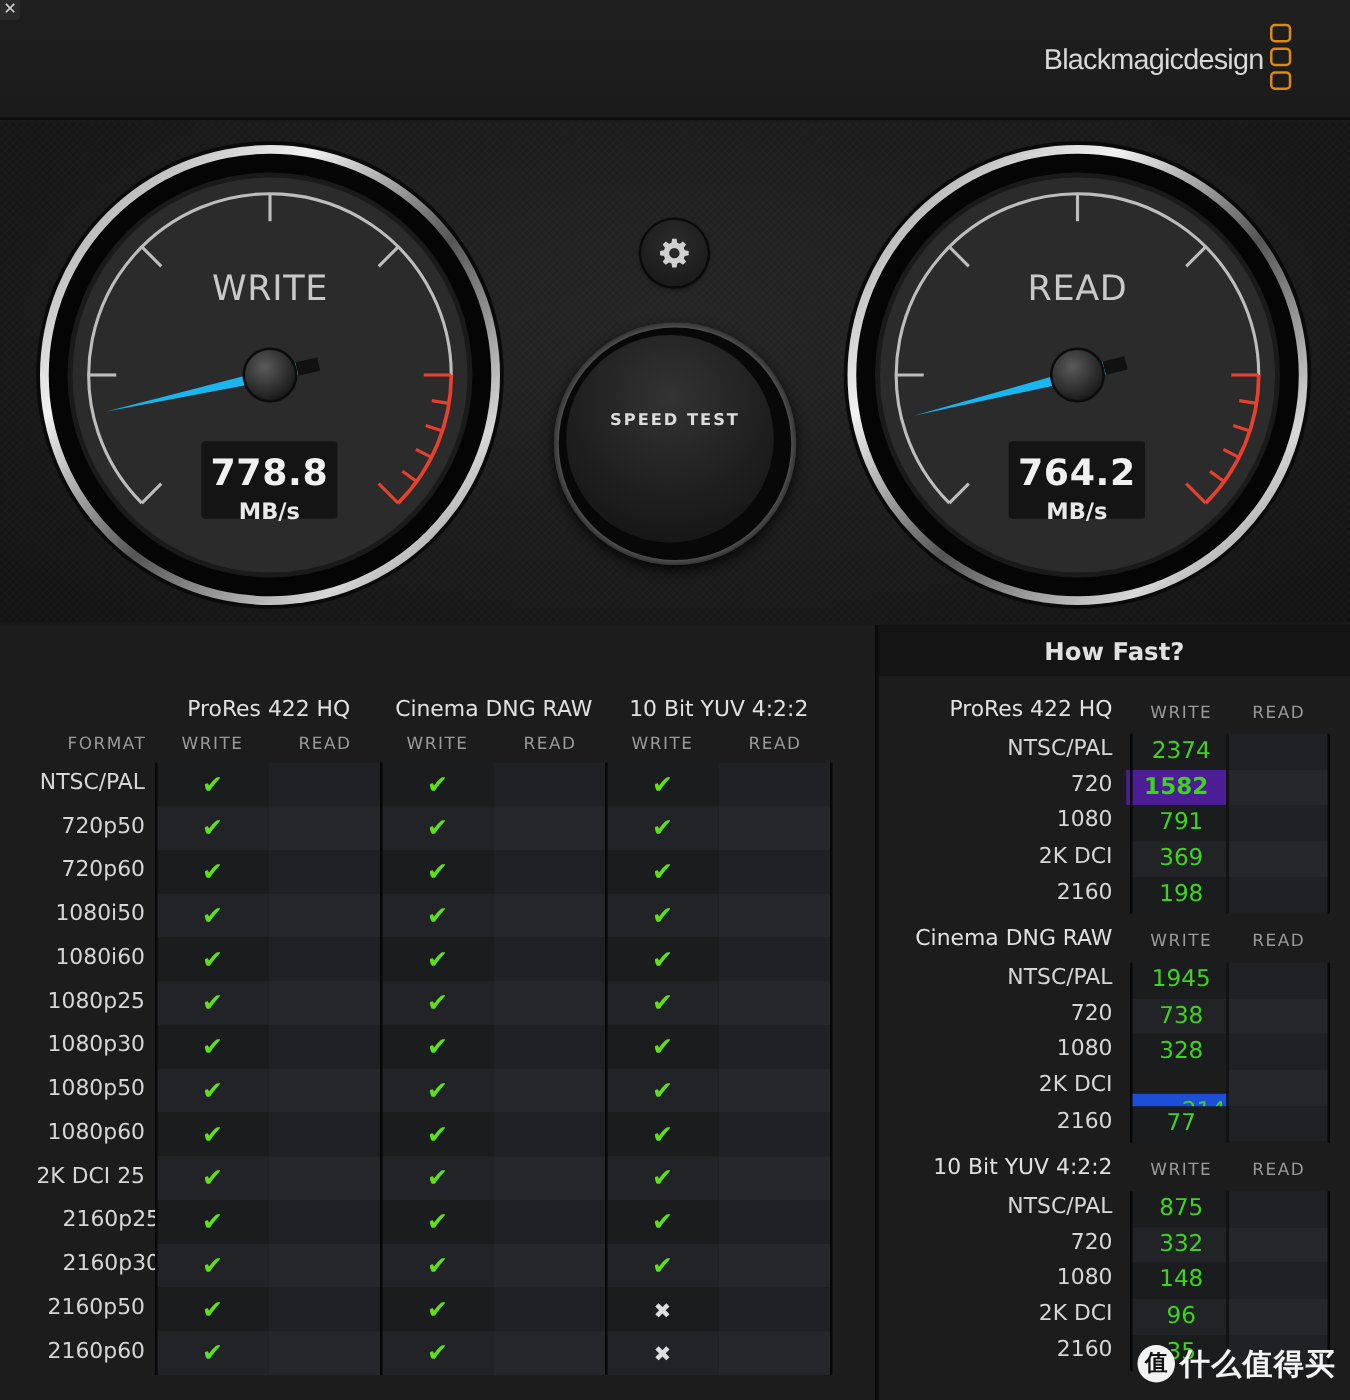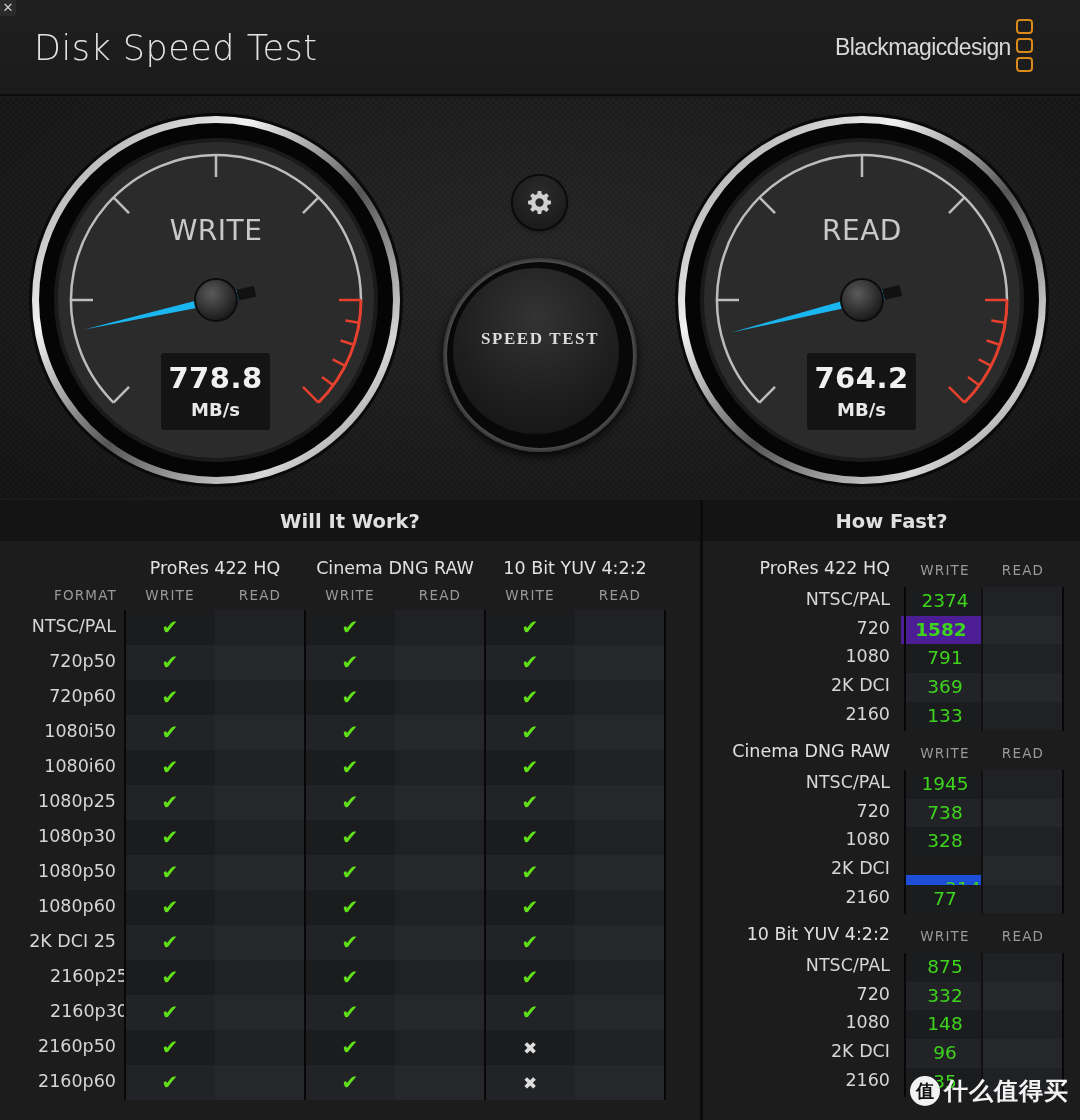--- a/index.html
+++ b/index.html
@@ -28,39 +28,39 @@
     background-size: 6px 6px; background-position: 0 0, 3px 3px; }
   .stage::after { content: ""; position: absolute; inset: 0;
     background: radial-gradient(ellipse at 50% 40%, rgba(60,60,60,0.25), rgba(0,0,0,0.35)); pointer-events: none; }
 
   .gauge { position: absolute; top: 14px; width: 376px; height: 376px; z-index: 1; }
   .gauge svg { width: 100%; height: 100%; }
   .gauge-write { left: 28px; }
   .gauge-read { left: 674px; }
   .gauge-label { position: absolute; left: 0; width: 100%; top: 102px; text-align: center;
     font-size: 28px; color: #c9c9c9; letter-spacing: 0.5px; }
-  .readout { position: absolute; left: 133px; top: 241px; width: 109px; height: 77px;
+  .readout { position: absolute; left: 133px; top: 241px; width: 109px; height: 62px;
     background: #141414; border-radius: 3px; text-align: center; }
   .readout-value { display: block; font-size: 29px; color: #f0f0f0; margin-top: 8px; font-weight: bold; letter-spacing: 0.5px; }
   .readout-unit { display: block; font-size: 18px; color: #e8e8e8; margin-top: 4px; font-weight: bold; }
 
   .settings-btn { position: absolute; left: 513px; top: 78px; width: 53px; height: 53px; z-index: 2;
     border-radius: 50%; background: radial-gradient(circle at 50% 35%, #2c2c2c, #161616);
     box-shadow: 0 0 0 2px #0a0a0a, 0 2px 4px rgba(0,0,0,0.7); }
   .settings-btn svg { position: absolute; left: 14px; top: 14px; width: 25px; height: 25px; }
 
   .start-btn { position: absolute; left: 443px; top: 160px; width: 194px; height: 194px; z-index: 2;
     border-radius: 50%; background: radial-gradient(circle, #9a9a9a 60%, #3a3a3a 70%);
     box-shadow: 0 4px 10px rgba(0,0,0,0.8); }
   .start-btn .ring { position: absolute; left: 4px; top: 4px; width: 186px; height: 186px; border-radius: 50%;
     background: #080808; }
   .start-btn .face { position: absolute; left: 10px; top: 10px; width: 166px; height: 166px; border-radius: 50%;
     background: radial-gradient(circle at 50% 30%, #333 0%, #1f1f1f 55%, #111 100%); }
   .start-sub { position: absolute; left: 0; width: 100%; top: 71px; text-align: center;
-    font-size: 17px; font-weight: bold; color: #dcdcdc; letter-spacing: 1.6px; font-family: Liberation Serif, serif; }
+    font-size: 13px; font-weight: bold; color: #dcdcdc; letter-spacing: 1.6px; }
   .start-main { position: absolute; left: 0; width: 100%; top: 88px; text-align: center;
     font-size: 30px; font-weight: bold; color: #ffffff; letter-spacing: 2.5px; }
 
   
   .panel { position: absolute; top: 500px; height: 620px; background: #1c1c1c; }
   .panel-left { left: 0; width: 700px; }
   .panel-right { left: 703px; width: 377px; }
   .divider { position: absolute; left: 700px; top: 500px; width: 3px; height: 620px; background: #0b0b0b; }
   .panel-head { height: 41px; background: #141414; text-align: center; font-size: 19.5px;
     font-weight: bold; color: #e0e0e0; line-height: 44px; }
@@ -88,21 +88,20 @@
     text-align: center; line-height: 30px; font-weight: bold; }
   .wm-text { color: #f2f2f2; font-size: 24px; margin-left: 4px; font-weight: bold; letter-spacing: 1px; }
 </style>
 </head>
 <body>
 
 <div class="titlebar">
   <div class="close-btn">
     <span>✕</span>
   </div>
-  <div class="app-title">Disk Speed Test</div>
   <div class="brand">Blackmagicdesign</div>
   <div class="brand-logo">
       <span></span>
       <span></span>
       <span></span>
     </div>
 </div>
 
 <div class="stage">
   <div class="gauge gauge-write">
@@ -200,21 +199,20 @@
       </svg>
     <div class="gauge-label">READ</div>
     <div class="readout">
       <span class="readout-value">764.2</span>
       <span class="readout-unit">MB/s</span>
     </div>
   </div>
 </div>
 
 <div class="panel panel-left">
-  <div class="panel-head">Will It Work?</div>
   <div class="format-head">FORMAT</div>
   <div id="wiw-heads">
       <div class="codec-head" style="left: 125px;">ProRes 422 HQ</div>
       <div class="col-head" style="left: 125px;">WRITE</div>
       <div class="col-head" style="left: 215px;">READ</div>
       <div class="codec-head" style="left: 305px;">Cinema DNG RAW</div>
       <div class="col-head" style="left: 305px;">WRITE</div>
       <div class="col-head" style="left: 395px;">READ</div>
       <div class="codec-head" style="left: 485px;">10 Bit YUV 4:2:2</div>
       <div class="col-head" style="left: 485px;">WRITE</div>
@@ -340,21 +338,21 @@
       <div class="hf-label" style="top: 117.7px;">720</div>
       <div class="hf-val" style="left: 198px; top: 115.7px; background: #4c1d95; font-weight: bold;">1582</div>
       <div class="hf-read" style="left: 280px; top: 115.7px; background: rgb(38, 39, 42);"></div>
       <div class="hf-label" style="top: 146.4px;">1080</div>
       <div class="hf-val" style="left: 202px; top: 144.4px; background: rgb(27, 28, 30);">791</div>
       <div class="hf-read" style="left: 280px; top: 144.4px; background: rgb(32, 33, 36);"></div>
       <div class="hf-label" style="top: 175.1px;">2K DCI</div>
       <div class="hf-val" style="left: 202px; top: 173.1px; background: rgb(34, 35, 38);">369</div>
       <div class="hf-read" style="left: 280px; top: 173.1px; background: rgb(38, 39, 42);"></div>
       <div class="hf-label" style="top: 203.8px;">2160</div>
-      <div class="hf-val" style="left: 202px; top: 201.8px; background: rgb(27, 28, 30);">133</div>
+      <div class="hf-val" style="left: 202px; top: 201.8px; background: rgb(27, 28, 30);">198</div>
       <div class="hf-read" style="left: 280px; top: 201.8px; background: rgb(32, 33, 36);"></div>
       <div class="vline" style="left: 201px; top: 87px; height: 143.5px;"></div>
       <div class="vline" style="left: 278px; top: 87px; height: 143.5px; background: rgb(17, 17, 17);"></div>
       <div class="vline" style="left: 359px; top: 87px; height: 143.5px;"></div>
       <div class="hf-group-title" style="top: 241px;">Cinema DNG RAW</div>
       <div class="hf-colhead" style="left: 202px; top: 245px;">WRITE</div>
       <div class="hf-colhead" style="left: 280px; top: 245px;">READ</div>
       <div class="hf-label" style="top: 272px;">NTSC/PAL</div>
       <div class="hf-val" style="left: 202px; top: 270px; background: rgb(27, 28, 30);">1945</div>
       <div class="hf-read" style="left: 280px; top: 270px; background: rgb(32, 33, 36);"></div>

